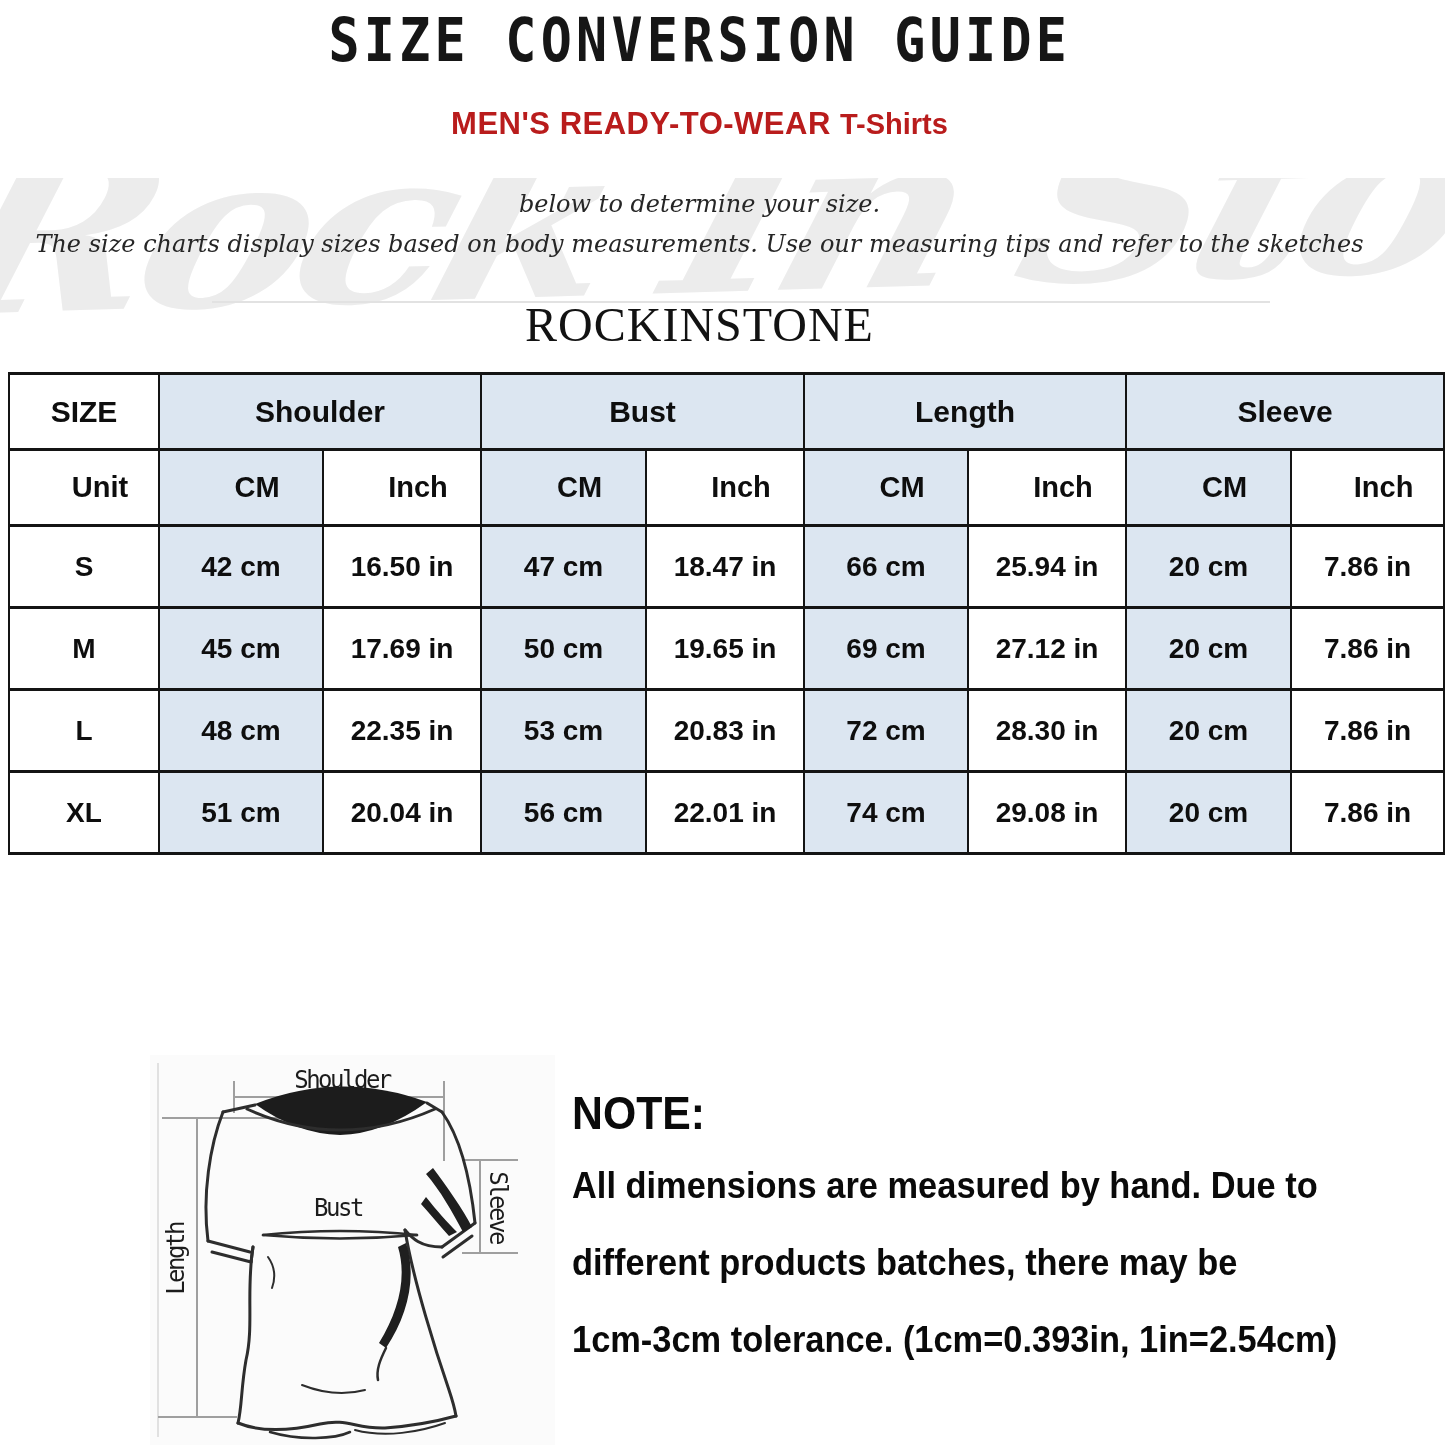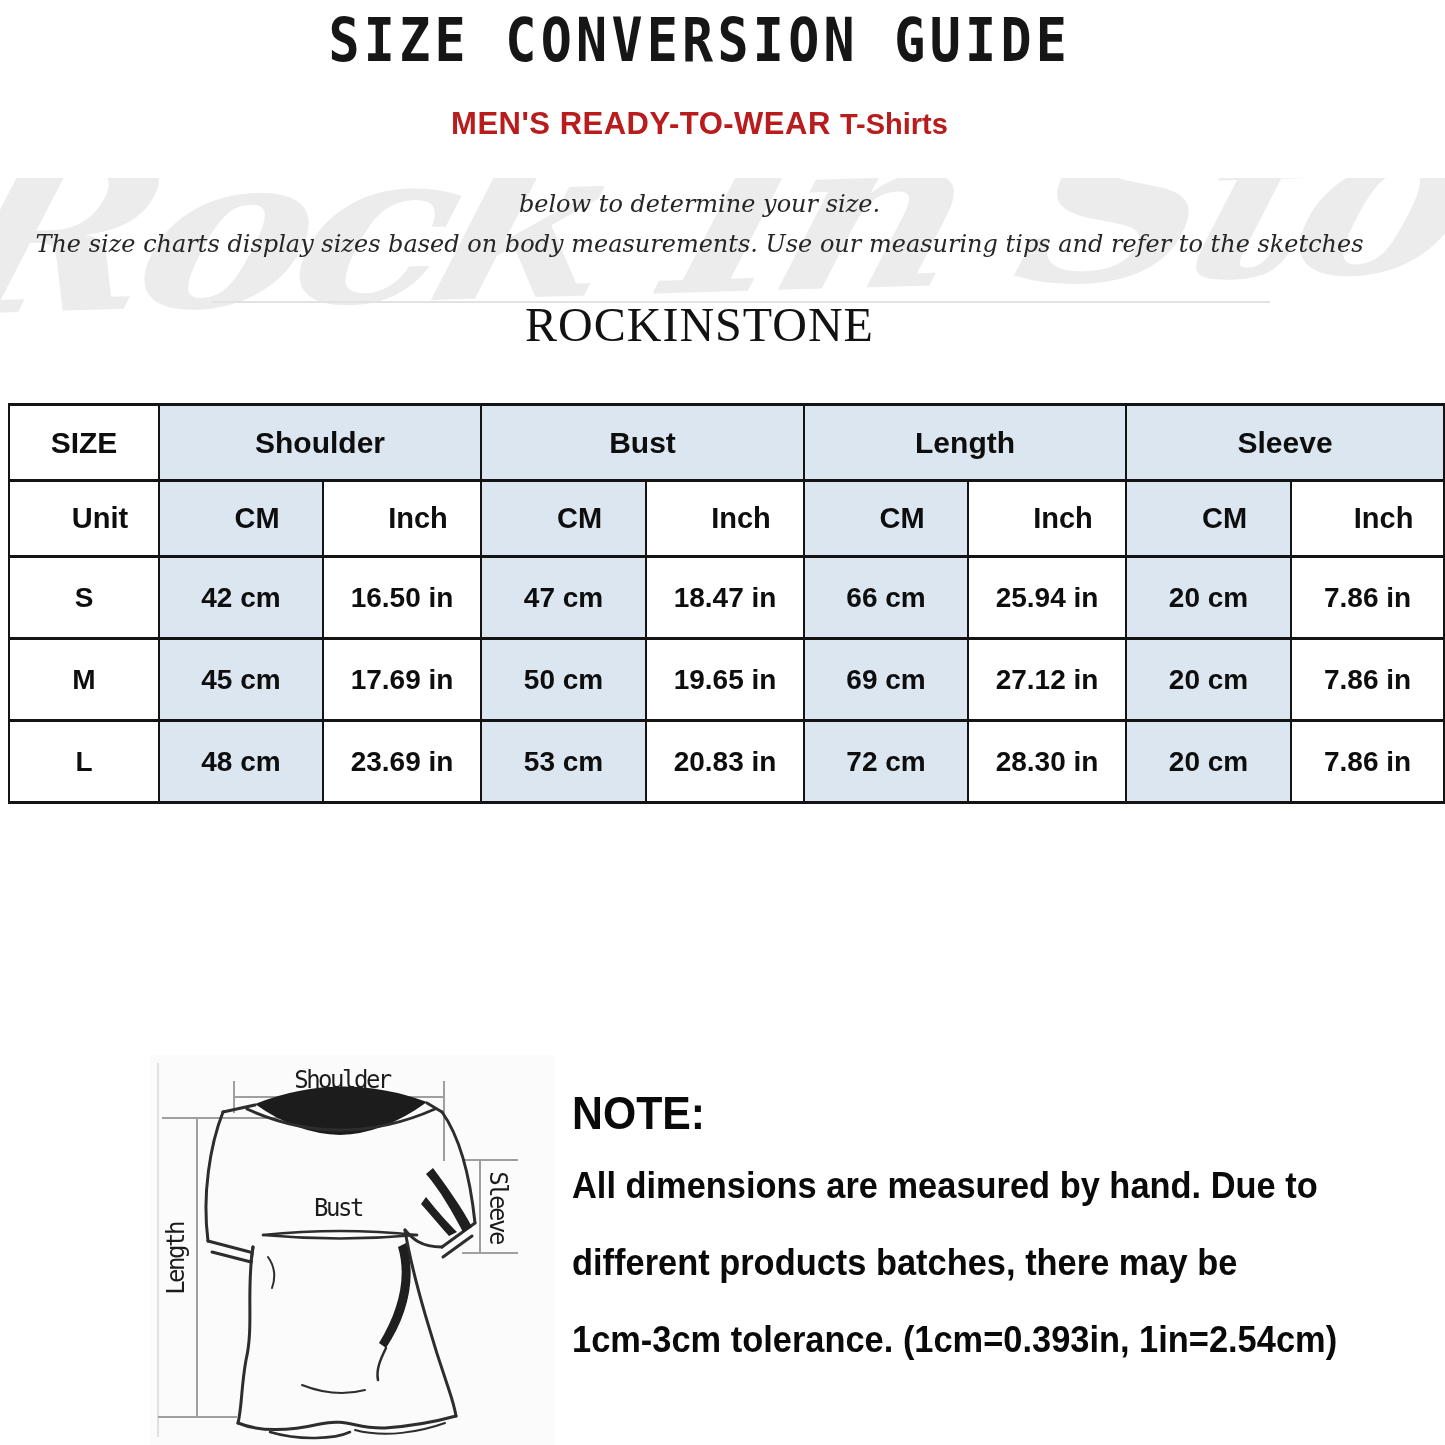--- a/index.html
+++ b/index.html
@@ -33,21 +33,21 @@
   }
   .subtitle { top:106px; font-size:31px; font-weight:bold; color:#b91c1c; letter-spacing:0.5px; }
   .subtitle .product { font-size:29px; letter-spacing:0; }
   .description { top:184px; font-family:"DejaVu Serif", serif; font-style:italic;
     font-size:24px; line-height:40px; color:#262626; }
   .brand { top:297px; font-family:"Liberation Serif", serif; font-weight:normal;
     font-size:48px; letter-spacing:1px; color:#121212; }
 
   
   .size-table{
-    position:absolute; top:403px; left:8px; z-index:2;
+    position:absolute; top:372px; left:8px; z-index:2;
     border-collapse:collapse; table-layout:fixed; width:1435px;
     background:#ffffff;
   }
   .size-table td{
     border-left:2px solid #141414; border-right:2px solid #141414;
     border-top:3px solid #141414; border-bottom:3px solid #141414;
     text-align:center; vertical-align:middle;
     font-weight:bold; color:#0e0e0e; background:#ffffff;
   }
   .size-table td.blue { background:#dce6f1; }
@@ -148,25 +148,36 @@
       <td class="blue">50 cm</td>
       <td>19.65 in</td>
       <td class="blue">69 cm</td>
       <td>27.12 in</td>
       <td class="blue">20 cm</td>
       <td>7.86 in</td>
     </tr>
     <tr class="d">
       <td>L</td>
       <td class="blue">48 cm</td>
-      <td>23.69 in</td>
+      <td>22.35 in</td>
       <td class="blue">53 cm</td>
       <td>20.83 in</td>
       <td class="blue">72 cm</td>
       <td>28.30 in</td>
+      <td class="blue">20 cm</td>
+      <td>7.86 in</td>
+    </tr>
+    <tr class="d">
+      <td>XL</td>
+      <td class="blue">51 cm</td>
+      <td>20.04 in</td>
+      <td class="blue">56 cm</td>
+      <td>22.01 in</td>
+      <td class="blue">74 cm</td>
+      <td>29.08 in</td>
       <td class="blue">20 cm</td>
       <td>7.86 in</td>
     </tr>
   </tbody>
 </table>
 
 <div class="sketch-wrap">
   <svg class="sketch" viewBox="0 0 405 390" width="405" height="390">
 
     <path d="M8,8 V382" stroke="#d8d8d8" stroke-width="1.5" fill="none"></path>

